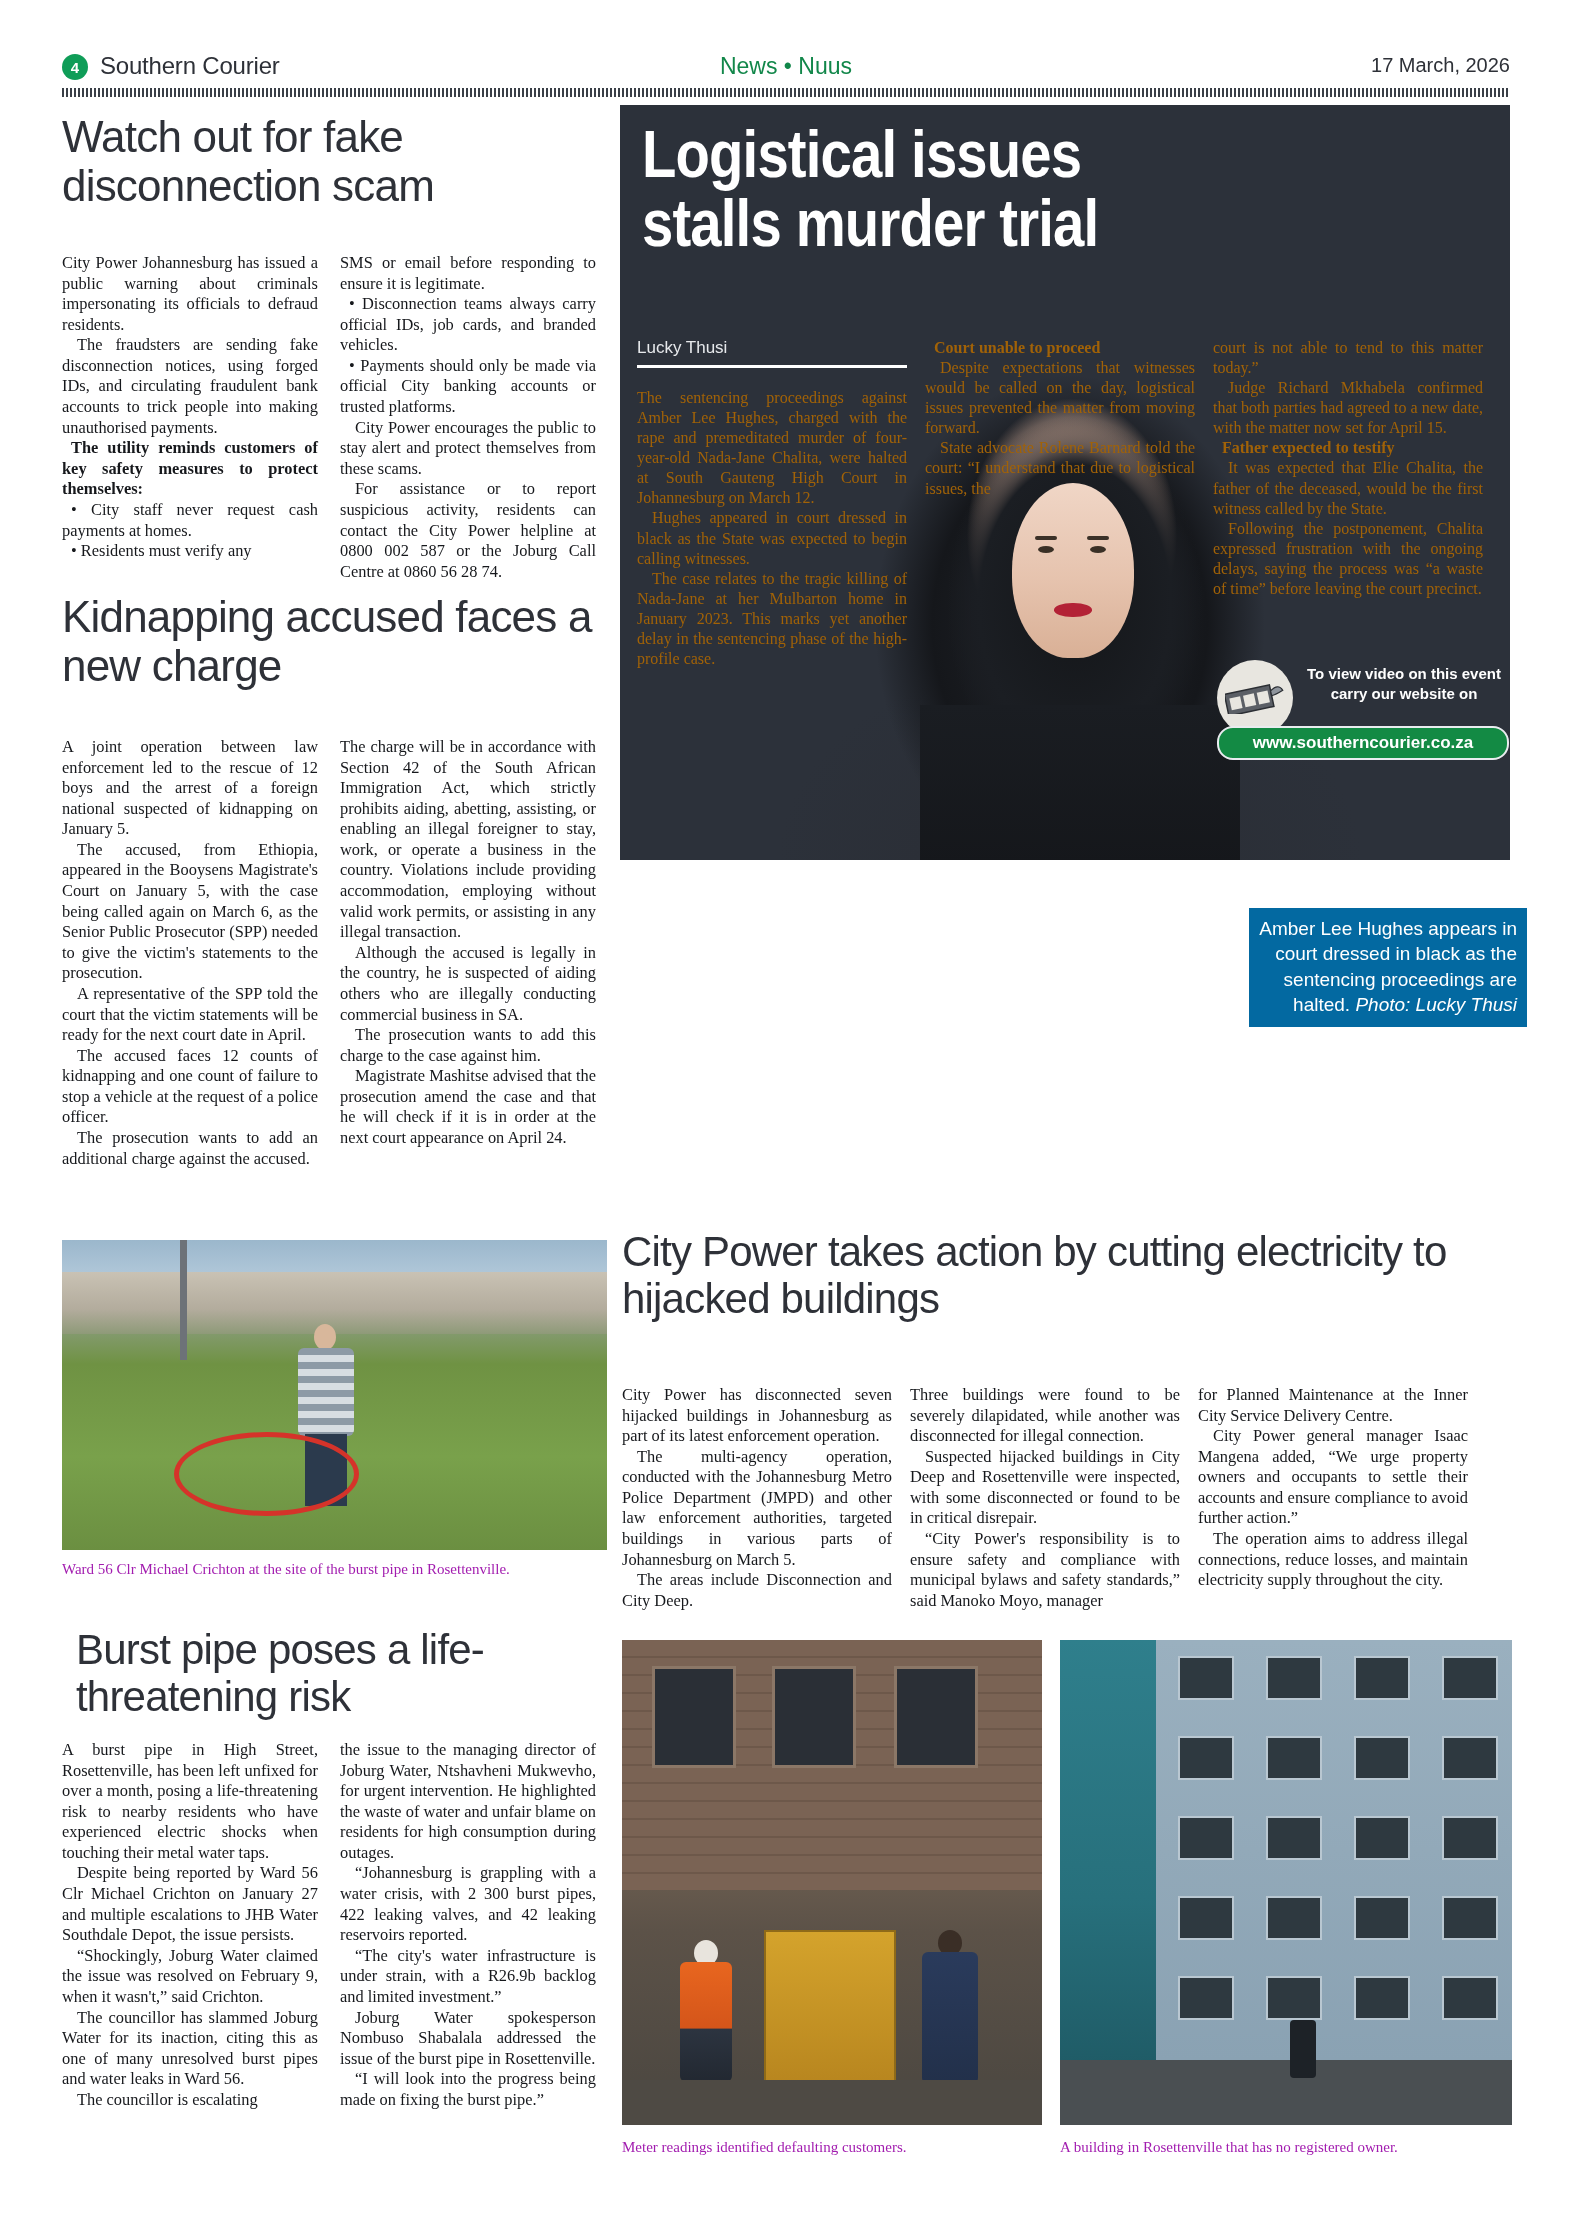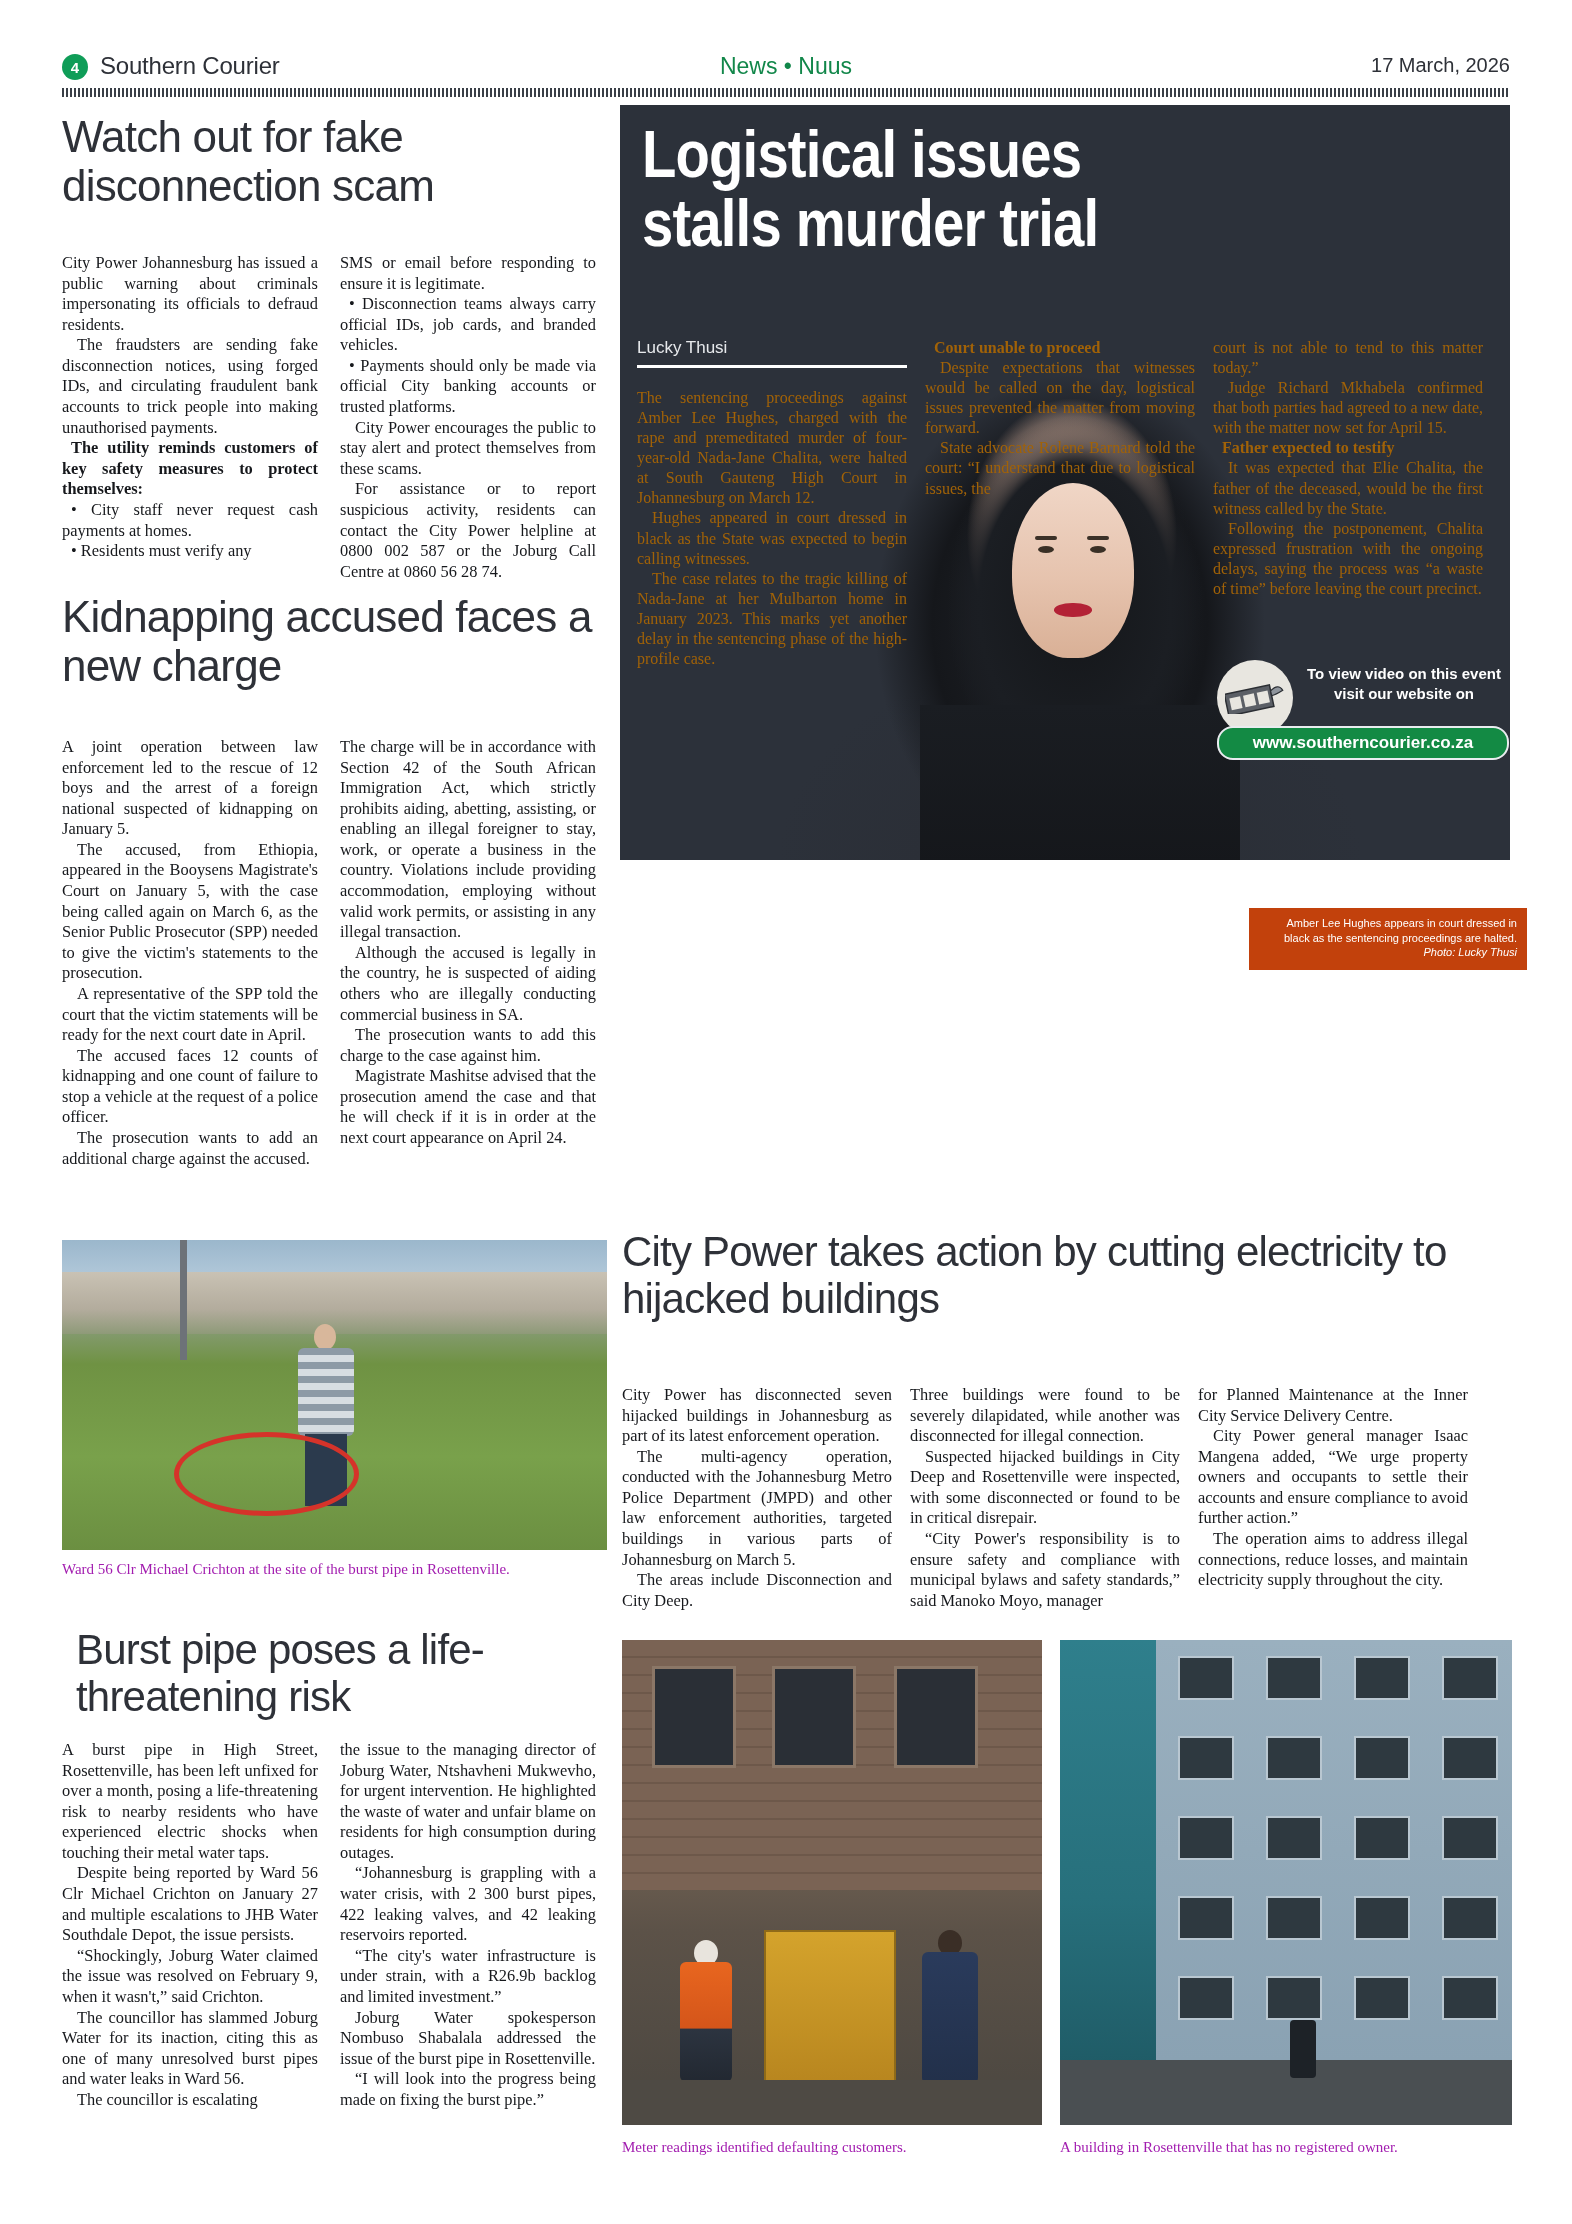--- a/index.html
+++ b/index.html
@@ -132,22 +132,22 @@
     line-height:1.35;color:#ffffff;
   }
   .vp-pill{
     position:absolute;left:0;top:66px;width:288px;height:30px;border-radius:16px;
     background:#138a44;border:2px solid #e9ecef;
     display:flex;align-items:center;justify-content:center;
     font-family:"Liberation Sans",sans-serif;font-weight:700;font-size:17px;color:#ffffff;
   }
   .feature-caption{
     position:absolute;left:1249px;top:908px;width:258px;
-    font-family:"Liberation Sans",sans-serif;font-size:11px;line-height:1.33;
-    color:#ffffff;text-align:right;background:#c2410c;padding:8px 10px 10px 10px;
+    font-family:"Liberation Sans",sans-serif;font-size:19px;line-height:1.33;
+    color:#ffffff;text-align:right;background:#0369a1;padding:8px 10px 10px 10px;
   }
   .feature-caption .ital{font-style:italic;}
 
   
   .pipe-photo{
     position:absolute;left:62px;top:1240px;width:545px;height:310px;
     background:
       linear-gradient(180deg,#9bb7cc 0%,#b9cede 16%,#8f9f86 24%,#6f9243 40%,#79a14b 70%,#6b8f41 100%);
     overflow:hidden;
   }
@@ -313,21 +313,21 @@
       <svg class="vp-film" width="62" height="30" viewBox="0 0 62 30">
         <g transform="rotate(-12 31 15)">
           <rect x="1" y="4" width="46" height="22" fill="#5b5f66" stroke="#2b2e33" stroke-width="1.5"></rect>
           <rect x="5" y="9" width="11" height="12" fill="#e8e6e0"></rect>
           <rect x="19" y="9" width="11" height="12" fill="#e8e6e0"></rect>
           <rect x="33" y="9" width="11" height="12" fill="#e8e6e0"></rect>
           <path d="M47 10 q9 -6 12 2 q-8 3 -12 3 z" fill="#8e949c" stroke="#2b2e33" stroke-width="1.2"></path>
         </g>
       </svg>
     </div>
-    <div class="vp-text">To view video on this event visit our website on</div>
+    <div class="vp-text">To view video on this event carry our website on</div>
     <div class="vp-pill">www.southerncourier.co.za</div>
   </div>
 
   <div class="feature-caption">
     <span>Amber Lee Hughes appears in court dressed in black as the sentencing proceedings are halted. </span><span class="ital">Photo: Lucky Thusi</span>
   </div>
 
   <h1 class="hl" id="art-cp-title" style="margin:0;">City Power takes action by cutting electricity to hijacked buildings</h1>
   <div class="body-col" id="cp-c1">
     <p class="first">City Power has disconnected seven hijacked buildings in Johannesburg as part of its latest enforcement operation.</p>

